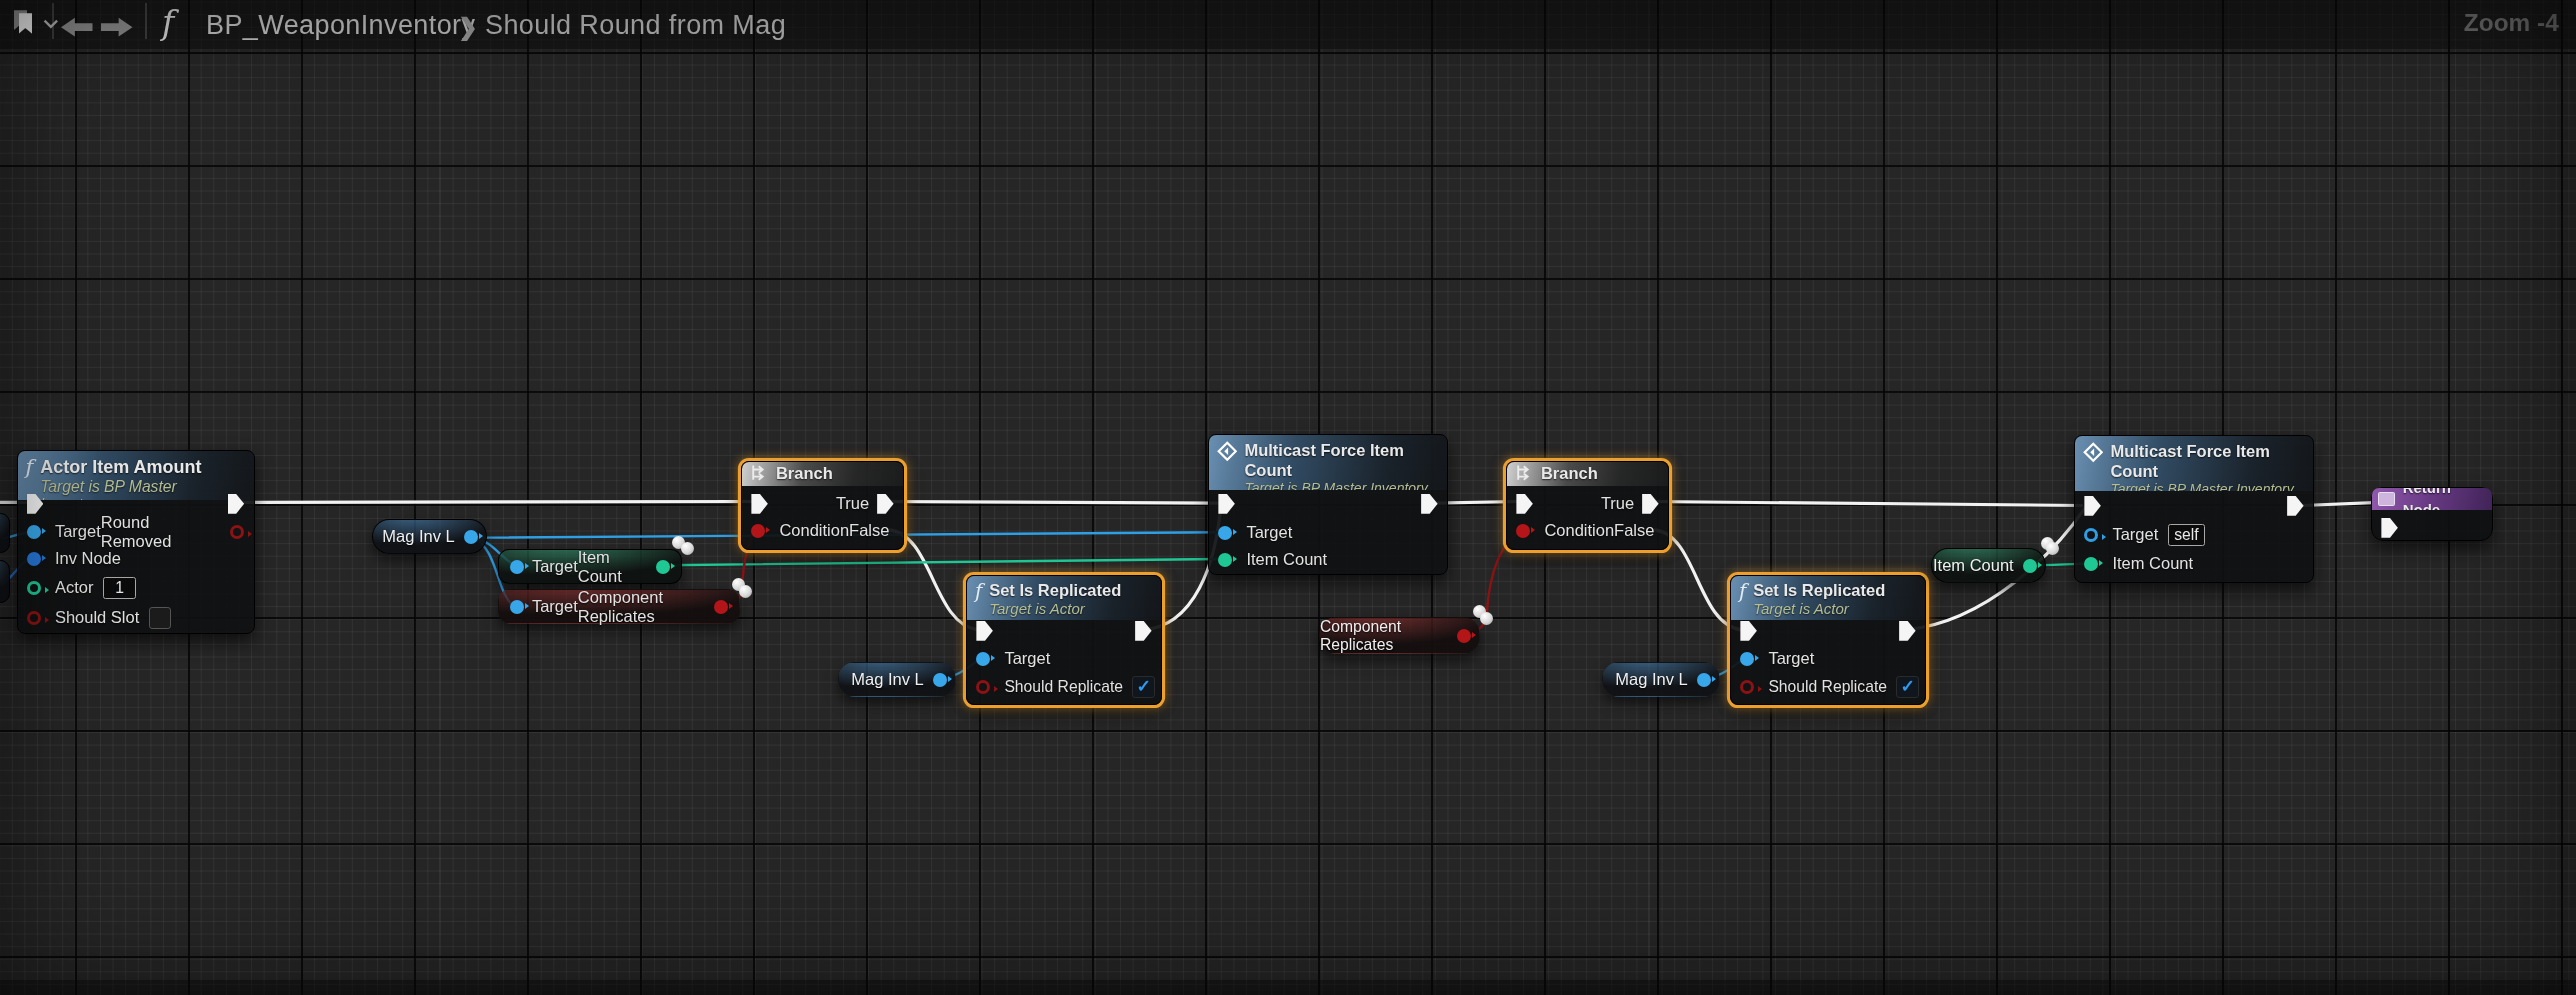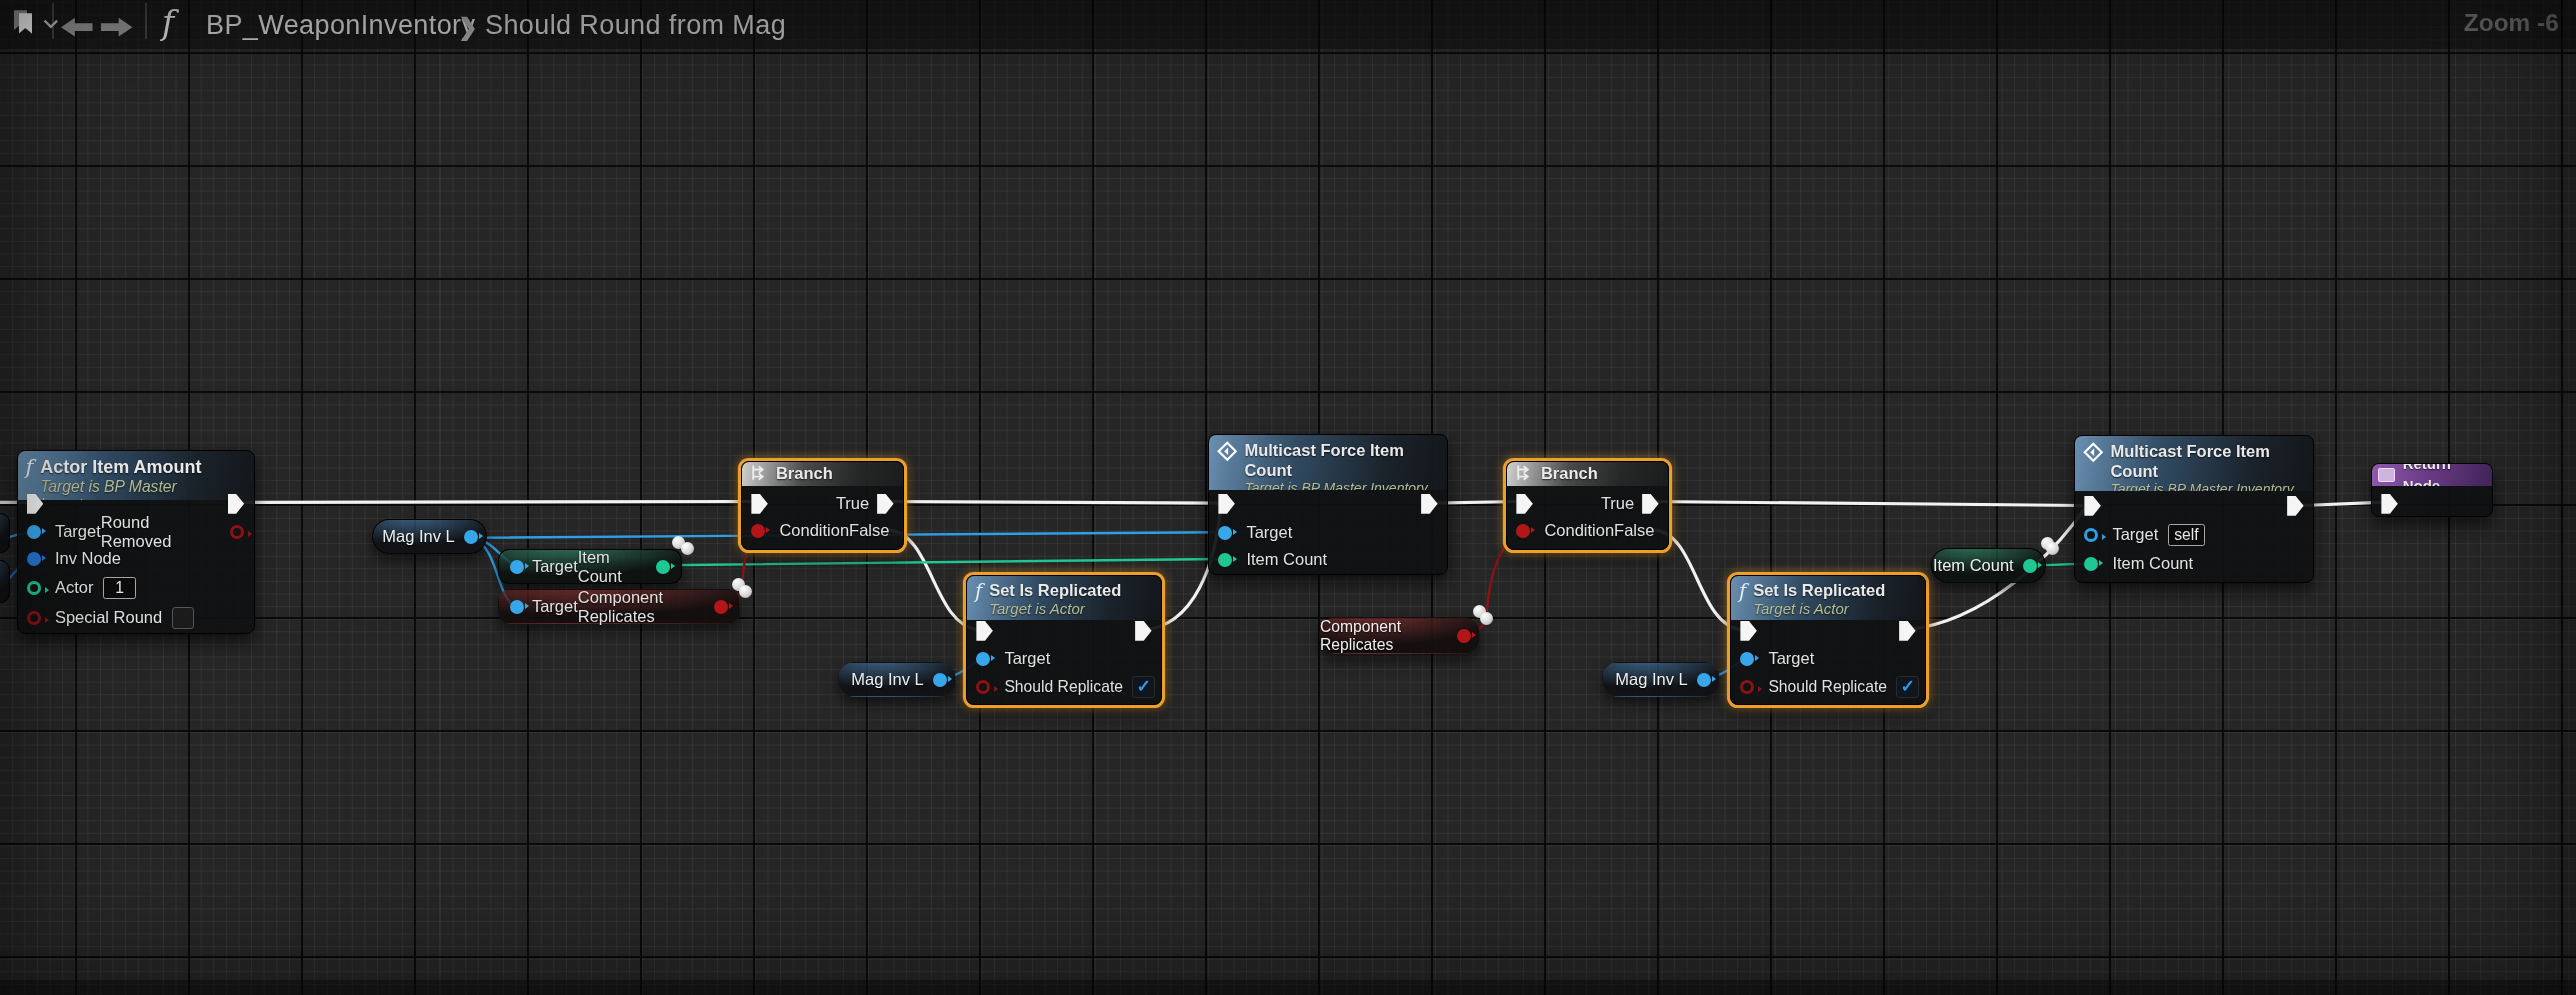--- a/index.html
+++ b/index.html
@@ -160,21 +160,21 @@
       </svg>
   </div>
   <div class="vsep" style="left:52px;top:3.1px;"></div>
   <div class="hdr-el nav-arrow nav-left" style="left:61px;"></div>
   <div class="hdr-el nav-arrow nav-right" style="left:101px;"></div>
   <div class="vsep" style="left:145px;top:3.1px;"></div>
   <div class="hdr-el fn-glyph" style="left:162px;top:6.3px;">f</div>
   <div class="hdr-el crumb" style="left:206px;top:10.2px;">BP_WeaponInventory</div>
   <div class="hdr-el crumb-sep" style="left:458px;top:12.6px;">❯</div>
   <div class="hdr-el crumb" style="left:485px;top:10.2px;color:#bdbdbd;">Should Round from Mag</div>
-  <div class="hdr-el zoom-label" style="right:17.3px;top:9.4px;">Zoom -6</div>
+  <div class="hdr-el zoom-label" style="right:17.3px;top:9.4px;">Zoom -4</div>
 
   <div class="node" style="left:16.5px;top:450px;width:236px;height:182px;">
     <div class="node-header hdr-func" style="height:49px;">
       <span class="hicon fn-glyph" style="font-size:21px;line-height:23.6px;color:#e3ecf4;">f</span>
       <span>
         <div class="node-title">Actor Item Amount</div>
         <div class="node-sub">Target is BP Master Inventory</div>
       </span>
     </div>
     <div class="row" style="top:41px;">
@@ -193,21 +193,21 @@
       <span class="pin-circ pc-blue2 in-pin"></span>
       <span class="plabel" style="margin-left:14px;">Inv Node</span>
     </div>
     <div class="row" style="top:125px;">
       <span class="pin-circ hollow h-green in-pin"></span>
       <span class="plabel" style="margin-left:14px;">Actor</span>
       <span class="valbox">1</span>
     </div>
     <div class="row" style="top:155px;">
       <span class="pin-circ hollow h-red in-pin"></span>
-      <span class="plabel" style="margin-left:14px;">Special Round</span>
+      <span class="plabel" style="margin-left:14px;">Should Slot</span>
       <span class="checkbox empty"></span>
     </div>
   </div>
 
   <div class="pill pill-blue" style="left:372px;top:519px;width:115px;">
     <span class="spacer"></span>
     <span class="pill-label">Mag Inv L</span>
     <span class="pin-circ pc-blue" style="margin:0 7.9px 0 9.4px;"></span>
   </div>
 
@@ -391,21 +391,21 @@
       <span class="pin-circ hollow h-blue in-pin"></span>
       <span class="plabel" style="margin-left:14px;">Target</span>
       <span class="valbox">self</span>
     </div>
     <div class="row" style="top:116px;">
       <span class="pin-circ pc-green in-pin"></span>
       <span class="plabel" style="margin-left:14px;">Item Count</span>
     </div>
   </div>
 
-  <div class="node" style="left:2371px;top:463px;width:120px;height:52px;">
+  <div class="node" style="left:2371px;top:487px;width:120px;height:52px;border-radius:12px;">
     <div class="node-header hdr-return" style="height:22px;align-items:center;padding:1.6px 6.3px;">
       <span class="ret-icon" style="margin-top:0;"></span>
       <span class="node-title" style="font-size:15px;">Return Node</span>
     </div>
     <div class="row" style="top:28px;">
       <span class="pin-exec in-pin"></span>
     </div>
   </div>
 
   <div id="vignette"></div>

